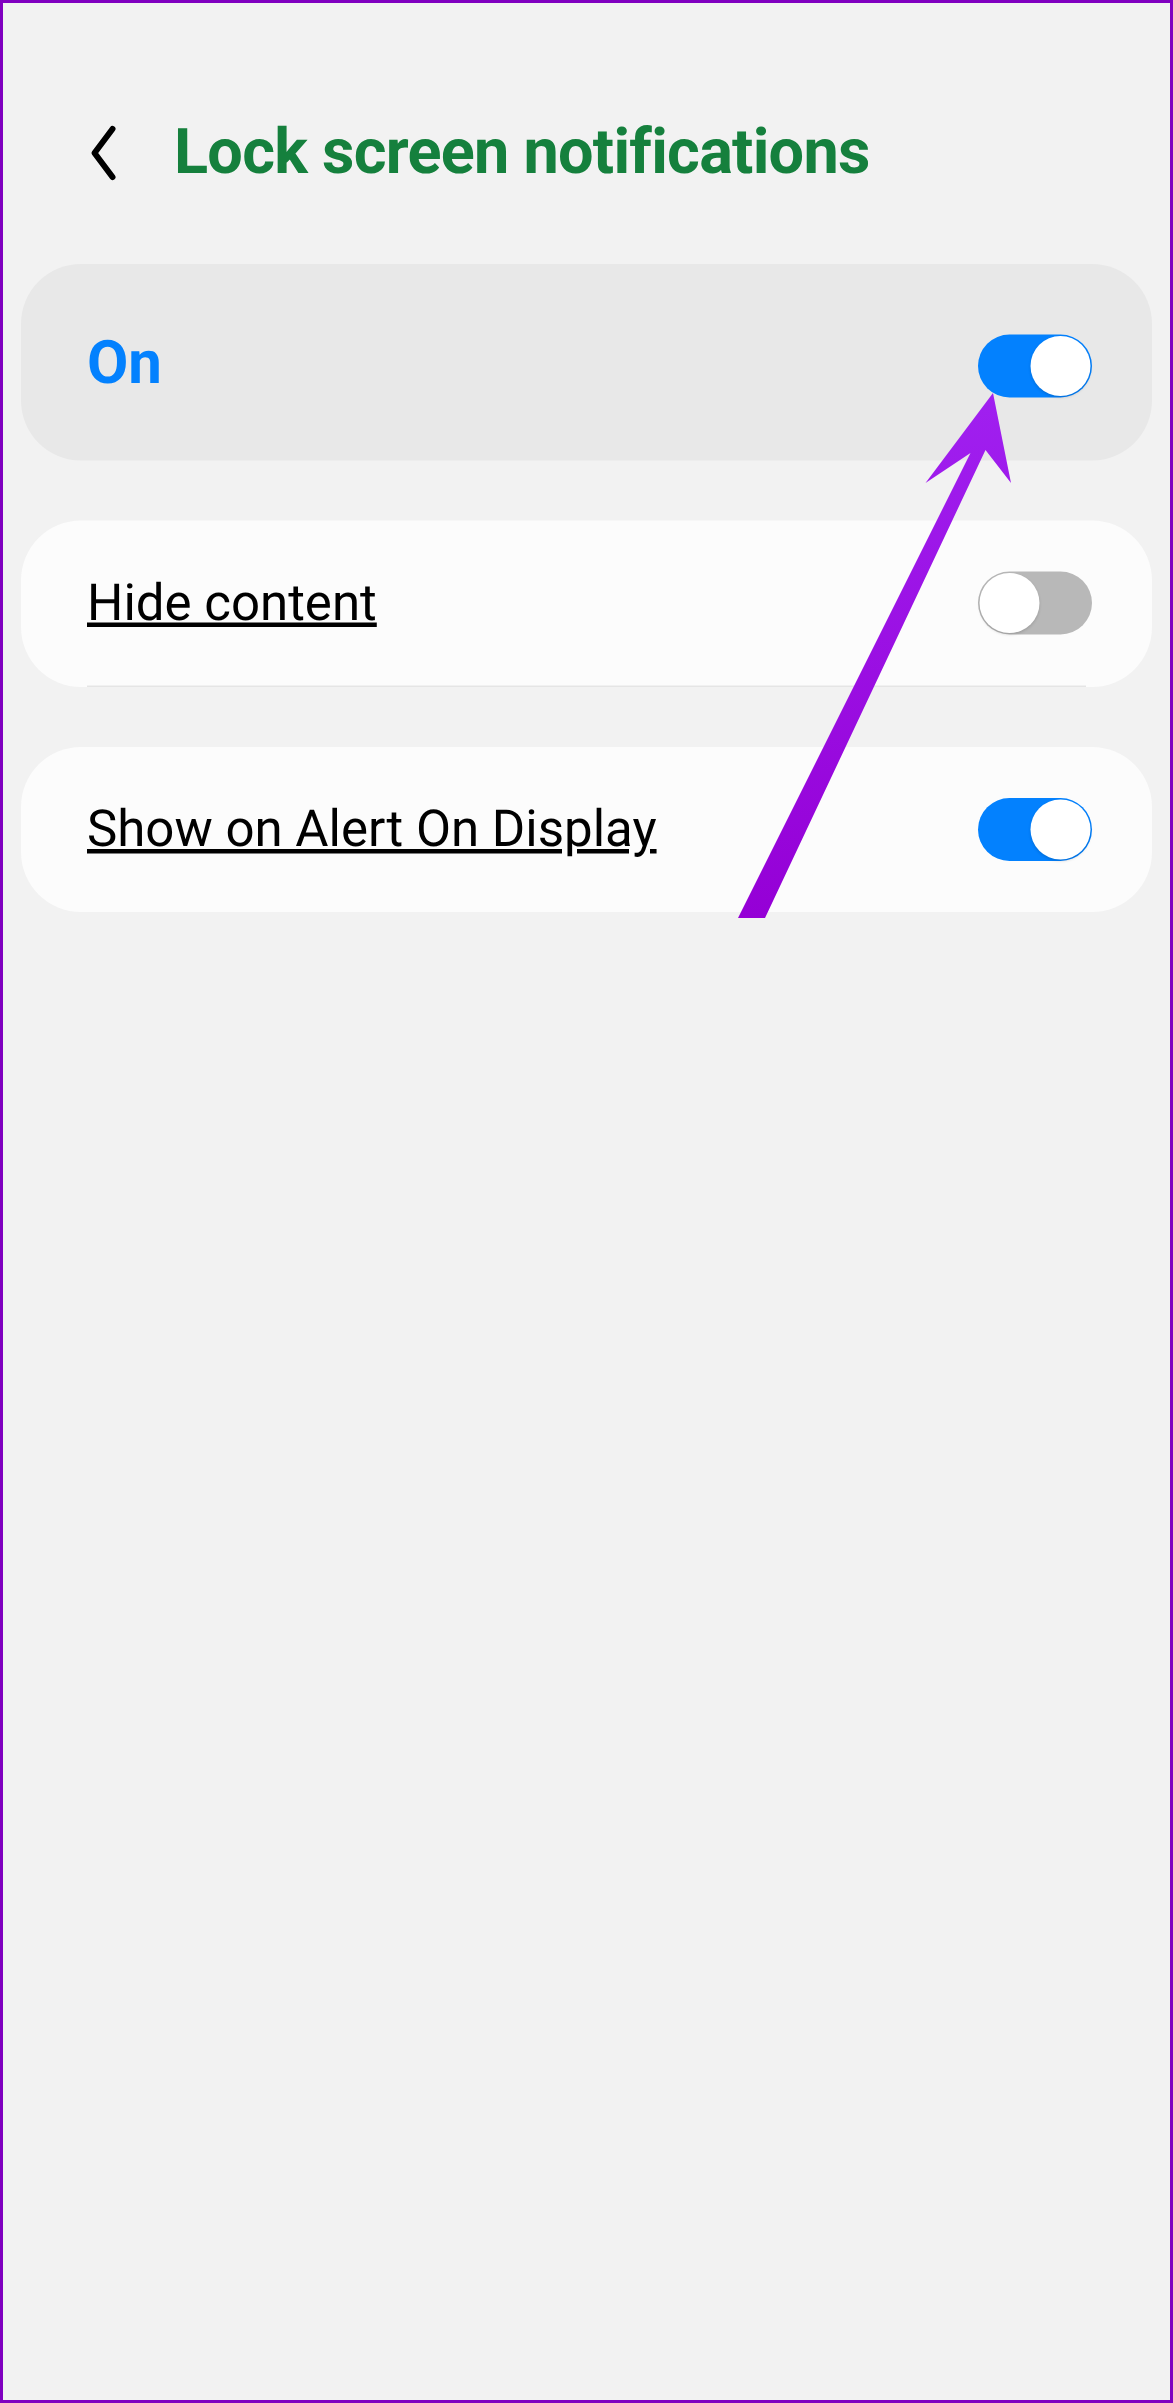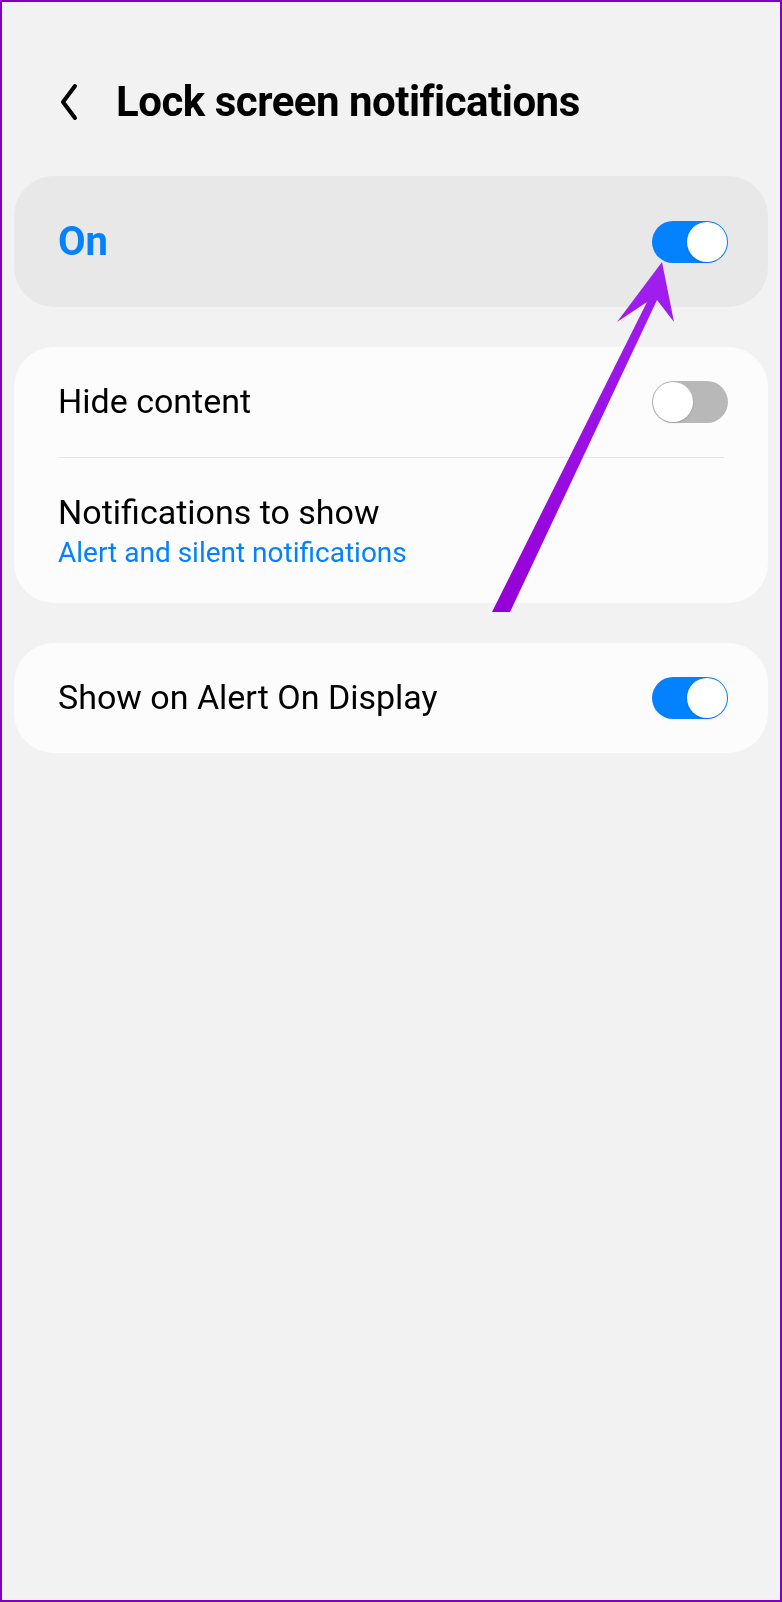--- a/index.html
+++ b/index.html
@@ -32,48 +32,49 @@
     .back-icon svg {
       width: 24px;
       height: 40px;
       stroke: #000;
       stroke-width: 4;
       fill: none;
     }
     .page-title {
       font-size: 42px;
       font-weight: 700;
-      color: #000000;
+      color: #15803d;
       letter-spacing: -0.5px;
     }
     .master-row {
       margin: 0 12px 40px 12px;
       background: #e8e8e8;
       border-radius: 40px;
       padding: 42px 40px 42px 44px;
       display: flex;
-      align-items: center;
+      align-items: flex-end;
       justify-content: space-between;
     }
     .master-label {
       font-size: 40px;
       font-weight: 700;
       color: #0381fe;
     }
     .card {
       margin: 0 12px 40px 12px;
       background: #fcfcfc;
       border-radius: 40px;
       overflow: hidden;
     }
     .row {
       padding: 34px 40px 34px 44px;
       display: flex;
-      align-items: flex-start;
+      align-items: center;
       justify-content: space-between;
+      text-decoration: underline;
     }
     .row-content {
       display: flex;
       flex-direction: column;
       gap: 4px;
     }
     .row-label {
       font-size: 34px;
       color: #000;
       font-weight: 400;
@@ -145,26 +146,20 @@
 <div class="card">
   <div class="row">
     <div class="row-content">
       <span class="row-label">Hide content</span>
     </div>
     <div class="toggle off">
       <div class="toggle-knob"></div>
     </div>
   </div>
   <div class="divider"></div>
-  <div class="row">
-    <div class="row-content">
-      <span class="row-label">Notifications to show</span>
-      <span class="row-subtext">Alert and silent notifications</span>
-    </div>
-  </div>
 </div>
 
 <div class="card">
   <div class="row">
     <div class="row-content">
       <span class="row-label">Show on Alert On Display</span>
     </div>
     <div class="toggle on">
       <div class="toggle-knob"></div>
     </div>

